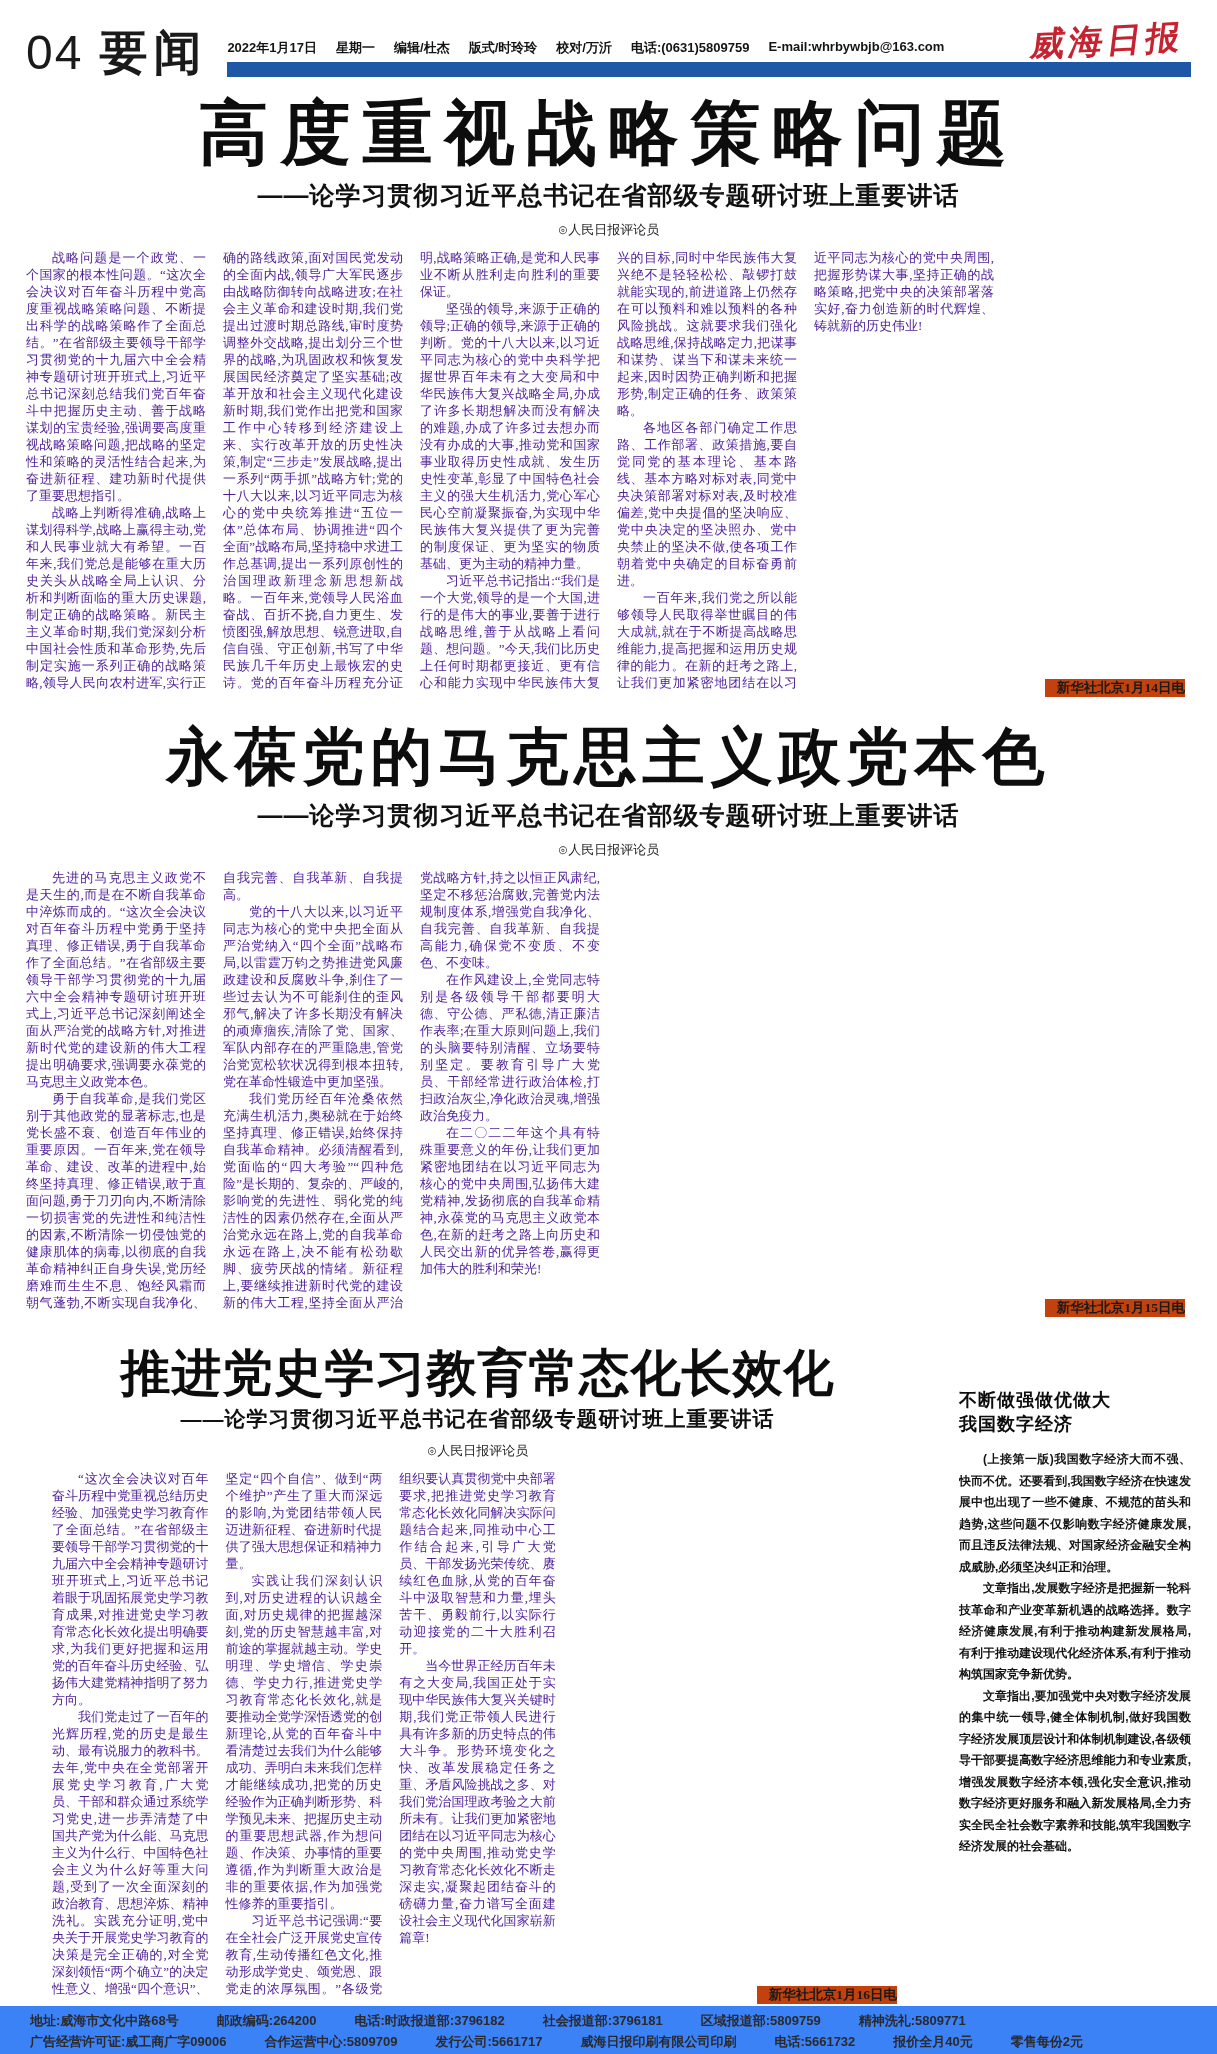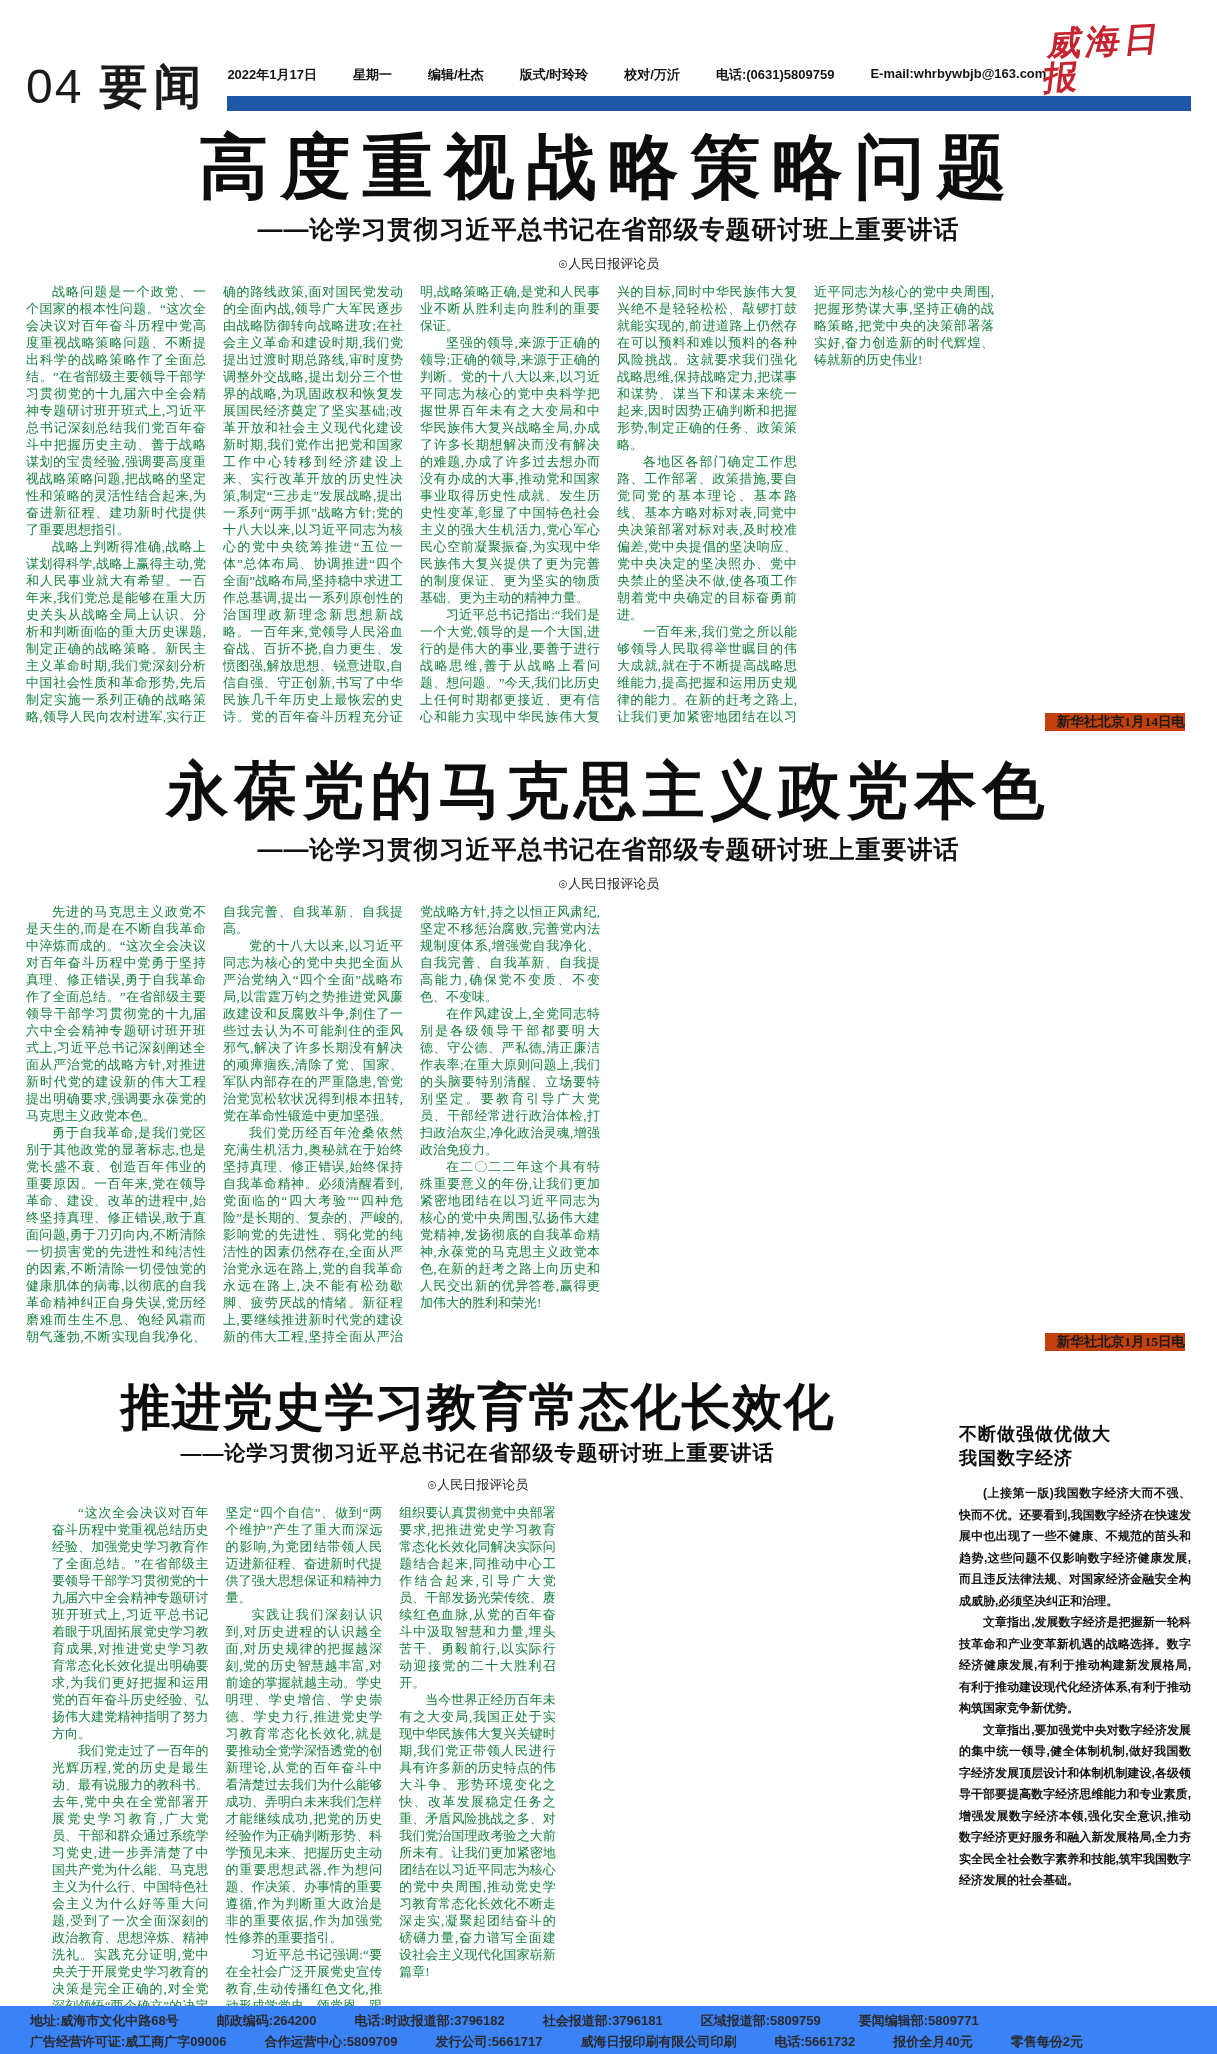--- a/index.html
+++ b/index.html
@@ -9,36 +9,36 @@
     background:#ffffff; overflow:hidden;
     font-family:"Liberation Sans", sans-serif; color:#1a1a1a;
   }
   
   .header { display:flex; align-items:flex-end; padding:24px 26px 0 26px; }
   .mast-left { display:flex; align-items:flex-end; gap:16px; margin-right:20px; white-space:nowrap; }
   .page-num { font-size:48px; line-height:1; font-weight:400; letter-spacing:2px; }
   .section-name { font-size:48px; line-height:1; font-weight:900; letter-spacing:6px; }
   .header-right { flex:1; }
   .meta-row { display:flex; align-items:flex-end; justify-content:space-between; }
-  .meta-items { display:flex; flex-wrap:nowrap; gap:36px; font-size:13px; font-weight:700; color:#141414; padding-bottom:12px; white-space:nowrap; }
+  .meta-items { display:flex; flex-wrap:nowrap; gap:19px; font-size:13px; font-weight:700; color:#141414; padding-bottom:5px; white-space:nowrap; }
   .logo { color:#c5232f; font-family:"Liberation Serif", serif; font-size:34px; line-height:1;
           font-weight:700; transform:skewX(-10deg) rotate(-3deg); letter-spacing:4px; padding:0 8px 4px 0; }
   .blue-bar { height:15px; background:#1d57a6; }
   
   .article { padding:0 26px; }
   .a-title { text-align:center; font-family:"Liberation Serif","DejaVu Serif",serif; font-weight:700; color:#0d0d0d; line-height:1.12; }
   .a1 .a-title { font-size:70px; letter-spacing:12px; margin:18px 0 6px 0; }
   .a2 .a-title { font-size:62px; letter-spacing:6px;  margin:26px 0 6px 0; }
   .a3 .a-title { font-size:50px; letter-spacing:1px;  margin:8px 0 4px 0; }
   .a-sub { text-align:center; font-size:25px; font-weight:700; letter-spacing:1px; margin:4px 0 2px 0; color:#111; }
   .a3 .a-sub { font-size:21px; }
   .a-byline { text-align:center; font-size:13px; color:#222; margin:9px 0 10px 0; }
   .a-bodywrap { position:relative; }
   .a-cols { column-gap:17px; column-fill:auto; overflow:hidden; text-align:justify;
-            font-family:"Liberation Serif","DejaVu Serif",serif; color:#15803d; }
+            font-family:"Liberation Serif","DejaVu Serif",serif; color:#4c1d95; }
   .cols6 { column-count:6; height:448px; }
   .cols5 { column-count:5; height:534px; }
   .a-cols p { margin:0; text-indent:2em; font-size:13px; line-height:17px; }
   .dateline { position:absolute; right:6px; bottom:0; background:#c2410c; padding-left:12px;
               font-family:"Liberation Serif",serif; font-weight:700; font-size:13.5px; }
   
   .bottom { display:flex; padding:0 26px; margin-top:20px; }
   .bottom-left { width:903px; }
   .aside { width:232px; margin-left:30px; padding-top:52px; }
   .aside-title { font-size:18px; font-weight:900; line-height:1.32; letter-spacing:1px; color:#0d0d0d; }
@@ -139,21 +139,21 @@
     </div>
   </div>
 
   <div class="footer">
     <div class="f-row">
         <span>地址:威海市文化中路68号</span>
         <span>邮政编码:264200</span>
         <span>电话:时政报道部:3796182</span>
         <span>社会报道部:3796181</span>
         <span>区域报道部:5809759</span>
-        <span>要闻编辑部:5809771</span>
+        <span>精神洗礼:5809771</span>
       </div>
     <div class="f-row">
         <span>广告经营许可证:威工商广字09006</span>
         <span>合作运营中心:5809709</span>
         <span>发行公司:5661717</span>
         <span>威海日报印刷有限公司印刷</span>
         <span>电话:5661732</span>
         <span>报价全月40元</span>
         <span>零售每份2元</span>
       </div>

